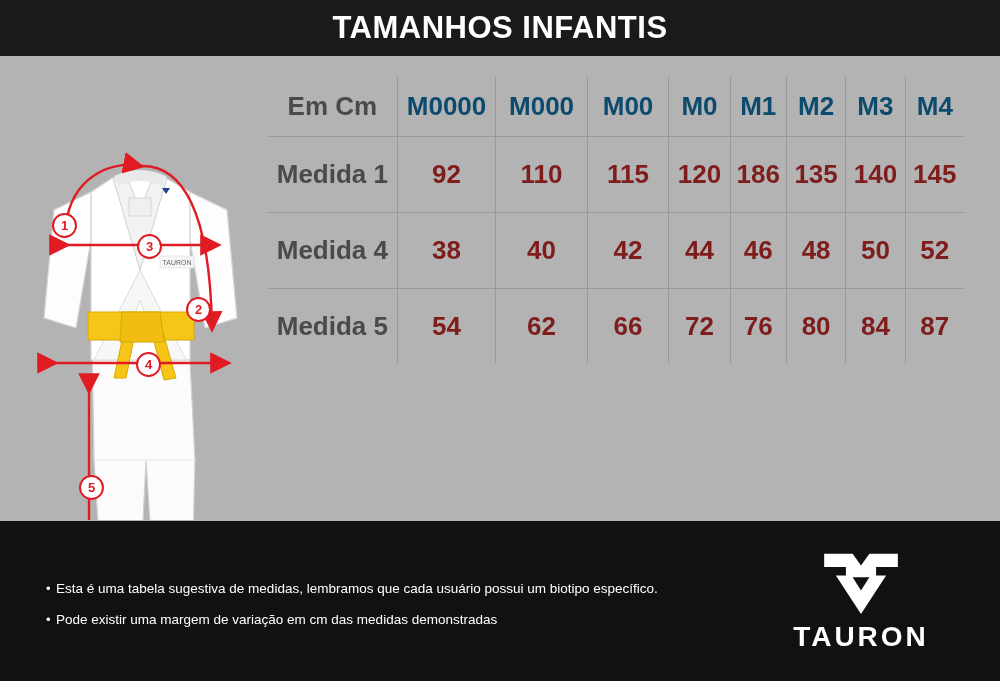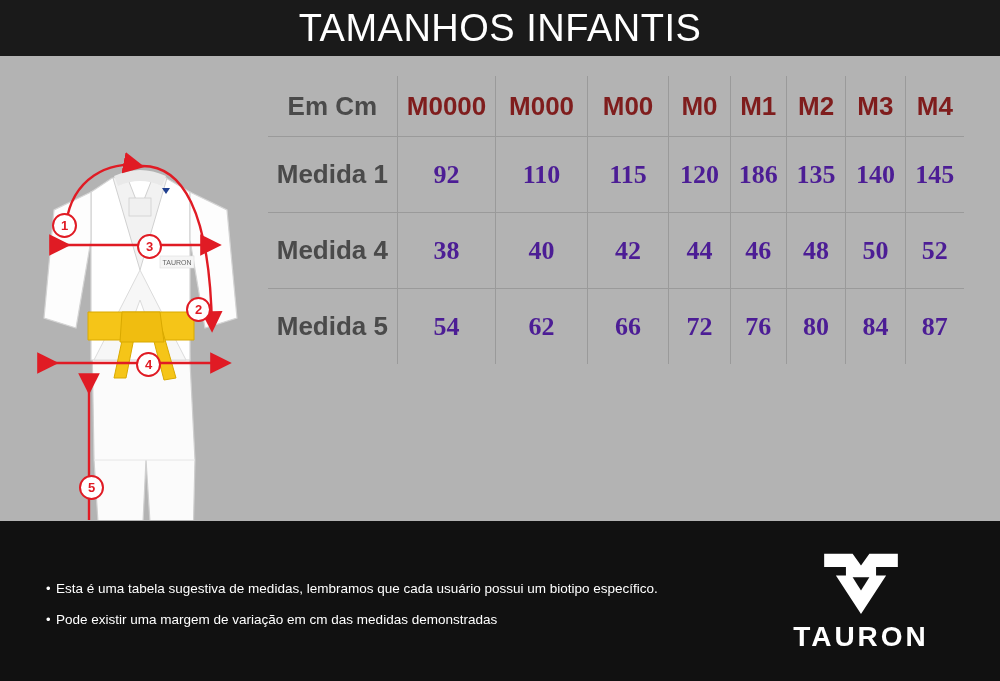--- a/index.html
+++ b/index.html
@@ -24,22 +24,22 @@
     left: 0; top: 0;
     width: 1000px;
     height: 56px;
     background: #1a1a1a;
     display: flex;
     align-items: center;
     justify-content: center;
   }
   .header-title {
     color: #ffffff;
-    font-size: 38px;
-    font-weight: normal;
+    font-size: 31px;
+    font-weight: bold;
     letter-spacing: 0.5px;
   }
 
   
   .footer {
     position: absolute;
     left: 0; top: 521px;
     width: 1000px;
     height: 160px;
     background: #111111;
@@ -133,27 +133,26 @@
     text-align: left;
     padding-left: 30px;
     font-size: 22px;
     font-weight: bold;
     color: #4a4a4a;
   }
   th.corner { font-size: 21px; }
   th.colhead {
     font-size: 25px;
     font-weight: bold;
-    color: #7f1d1d;
+    color: #0c4a6e;
   }
   td.val {
     font-weight: normal;
     font-size: 21px;
-    color: #4c1d95;
-    font-family: Liberation Serif, serif;
+    color: #7f1d1d;
   }
   td.rowhead { font-weight: bold; }
   .col-label { width: 128px; }
   .col-c0 { width: 97px; }
   .col-c1 { width: 90px; }
   .col-c2 { width: 80px; margin-left: 22px; }
   .col-c3 { width: 60px; }
   .col-c4 { width: 55px; }
   .col-c5 { width: 58px; }
   .col-c6 { width: 58px; }

